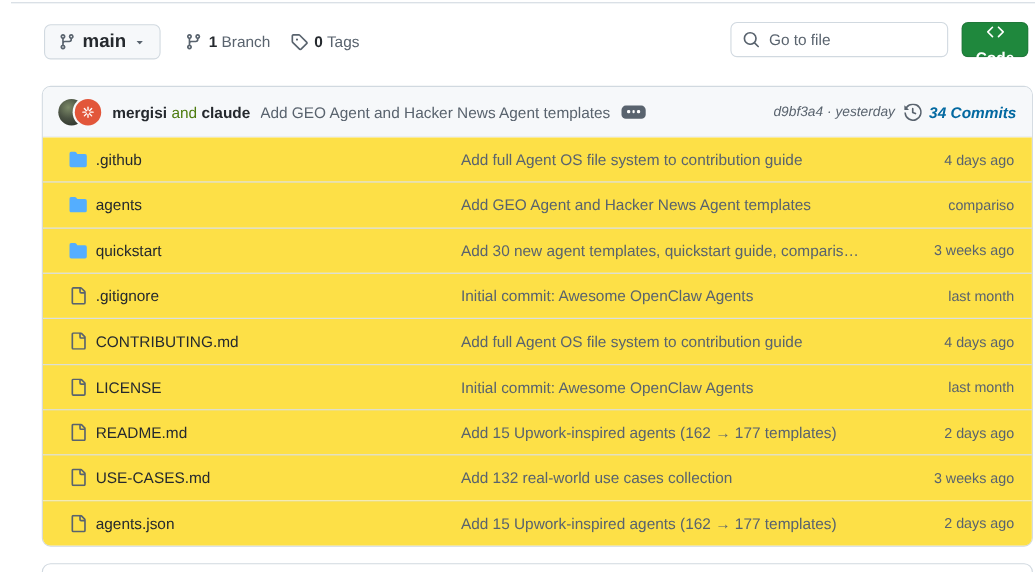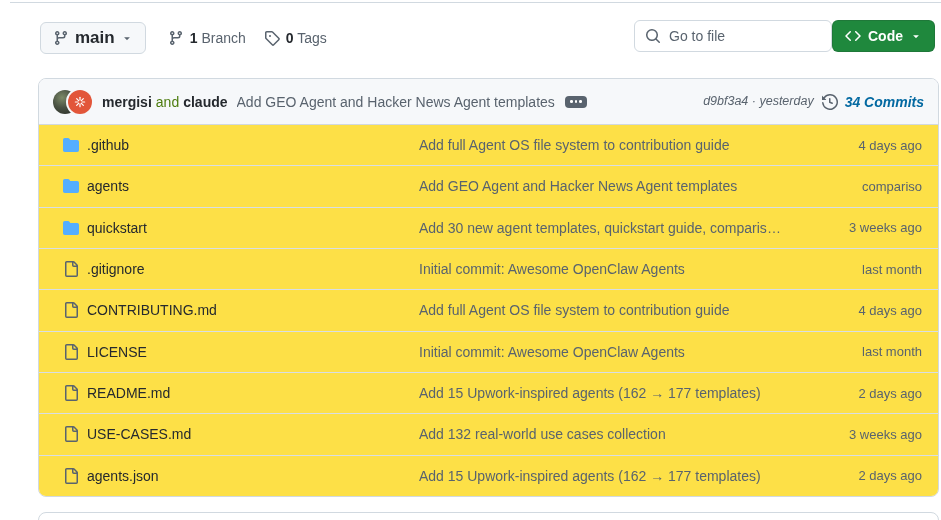--- a/index.html
+++ b/index.html
@@ -30,38 +30,38 @@
   .branch-btn svg, .stat svg { fill: #59636e; flex: none; }
   .caret { fill: #59636e; }
   .stats { display: flex; align-items: center; margin-left: 22px; gap: 18px; }
   .stat {
     display: inline-flex; align-items: center; gap: 6px;
     font-size: 14px; color: #59636e; cursor: pointer; text-decoration: none;
   }
   .stat b { color: #25292e; font-weight: 700; }
   .toolbar-right {
     position: absolute; right: 6px; top: 0; height: 28px;
-    display: flex; align-items: center; gap: 0;
+    display: flex; align-items: center; gap: 12px;
   }
   .goto-file {
     display: flex; align-items: center; gap: 8px;
     width: 198px; height: 32px; padding: 0 10px;
     border: 1px solid #d1d9e0; border-radius: 6px; background: #fff;
   }
   .goto-file svg { fill: #59636e; flex: none; }
   .goto-file input {
     border: none; outline: none; width: 100%;
     font-size: 14px; font-family: inherit; color: #25292e; background: transparent;
   }
   .goto-file input::placeholder { color: #59636e; opacity: 1; }
   .code-btn {
     display: inline-flex; align-items: center; gap: 7px;
     height: 32px; padding: 0 12px;
     background: #1f883d; border: 1px solid rgba(31,35,40,0.15); border-radius: 6px;
-    color: #ffffff; font-size: 14px; font-weight: 600; cursor: pointer;
+    color: #ffffff; font-size: 14px; font-weight: 600; cursor: pointer; flex-direction: column;
   }
   .code-btn svg { fill: #ffffff; }
   
   .file-table {
     position: absolute; left: 38px; top: 78px; width: 901px; height: 419px;
     border: 1px solid #d1d9e0; border-radius: 8px;
     display: flex; flex-direction: column; background: #fff;
   }
   .commit-header {
     height: 46px; flex: none;

